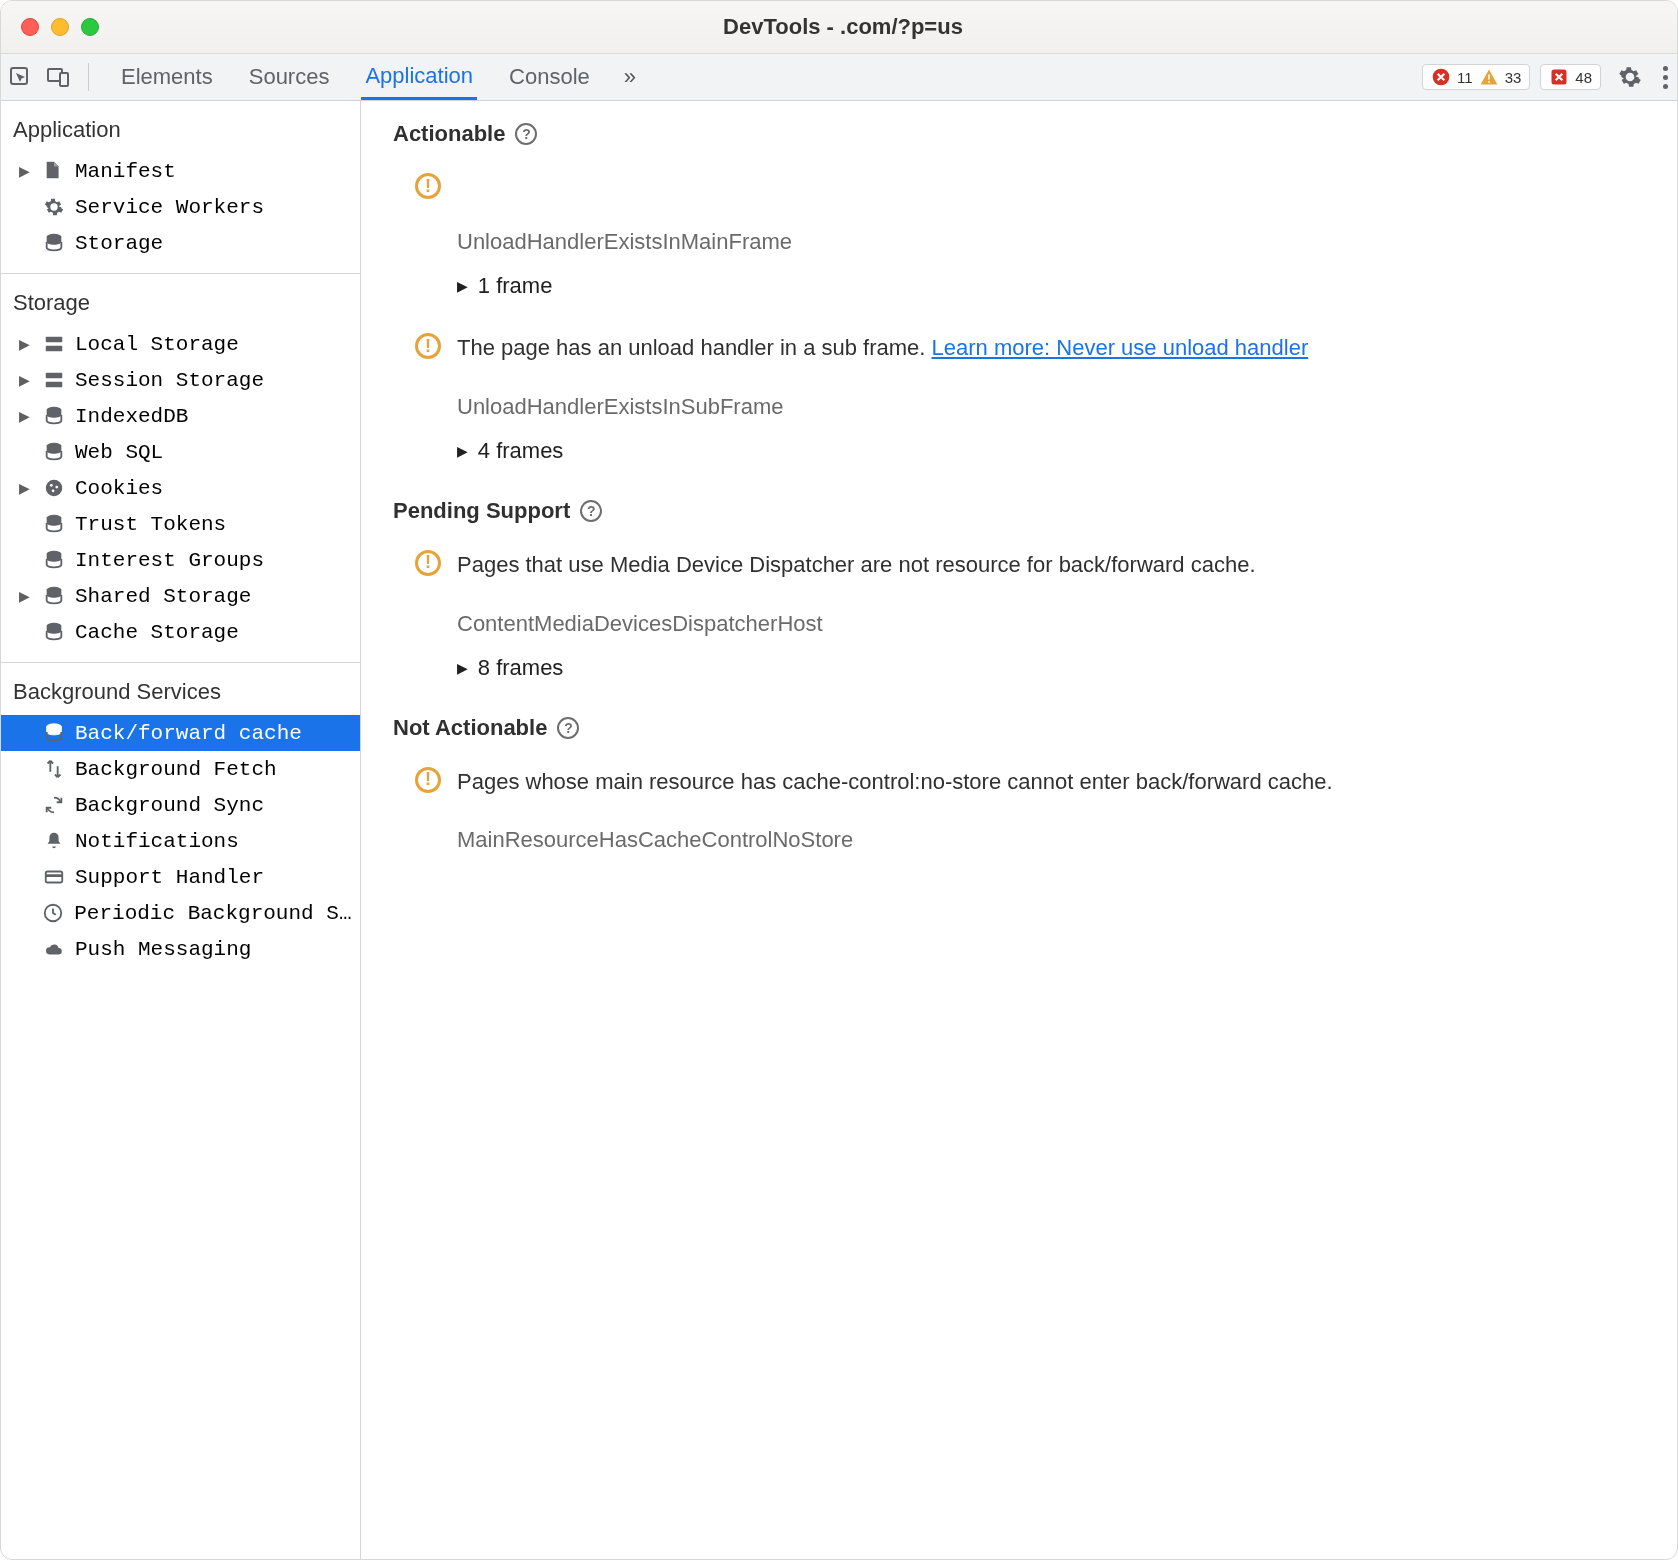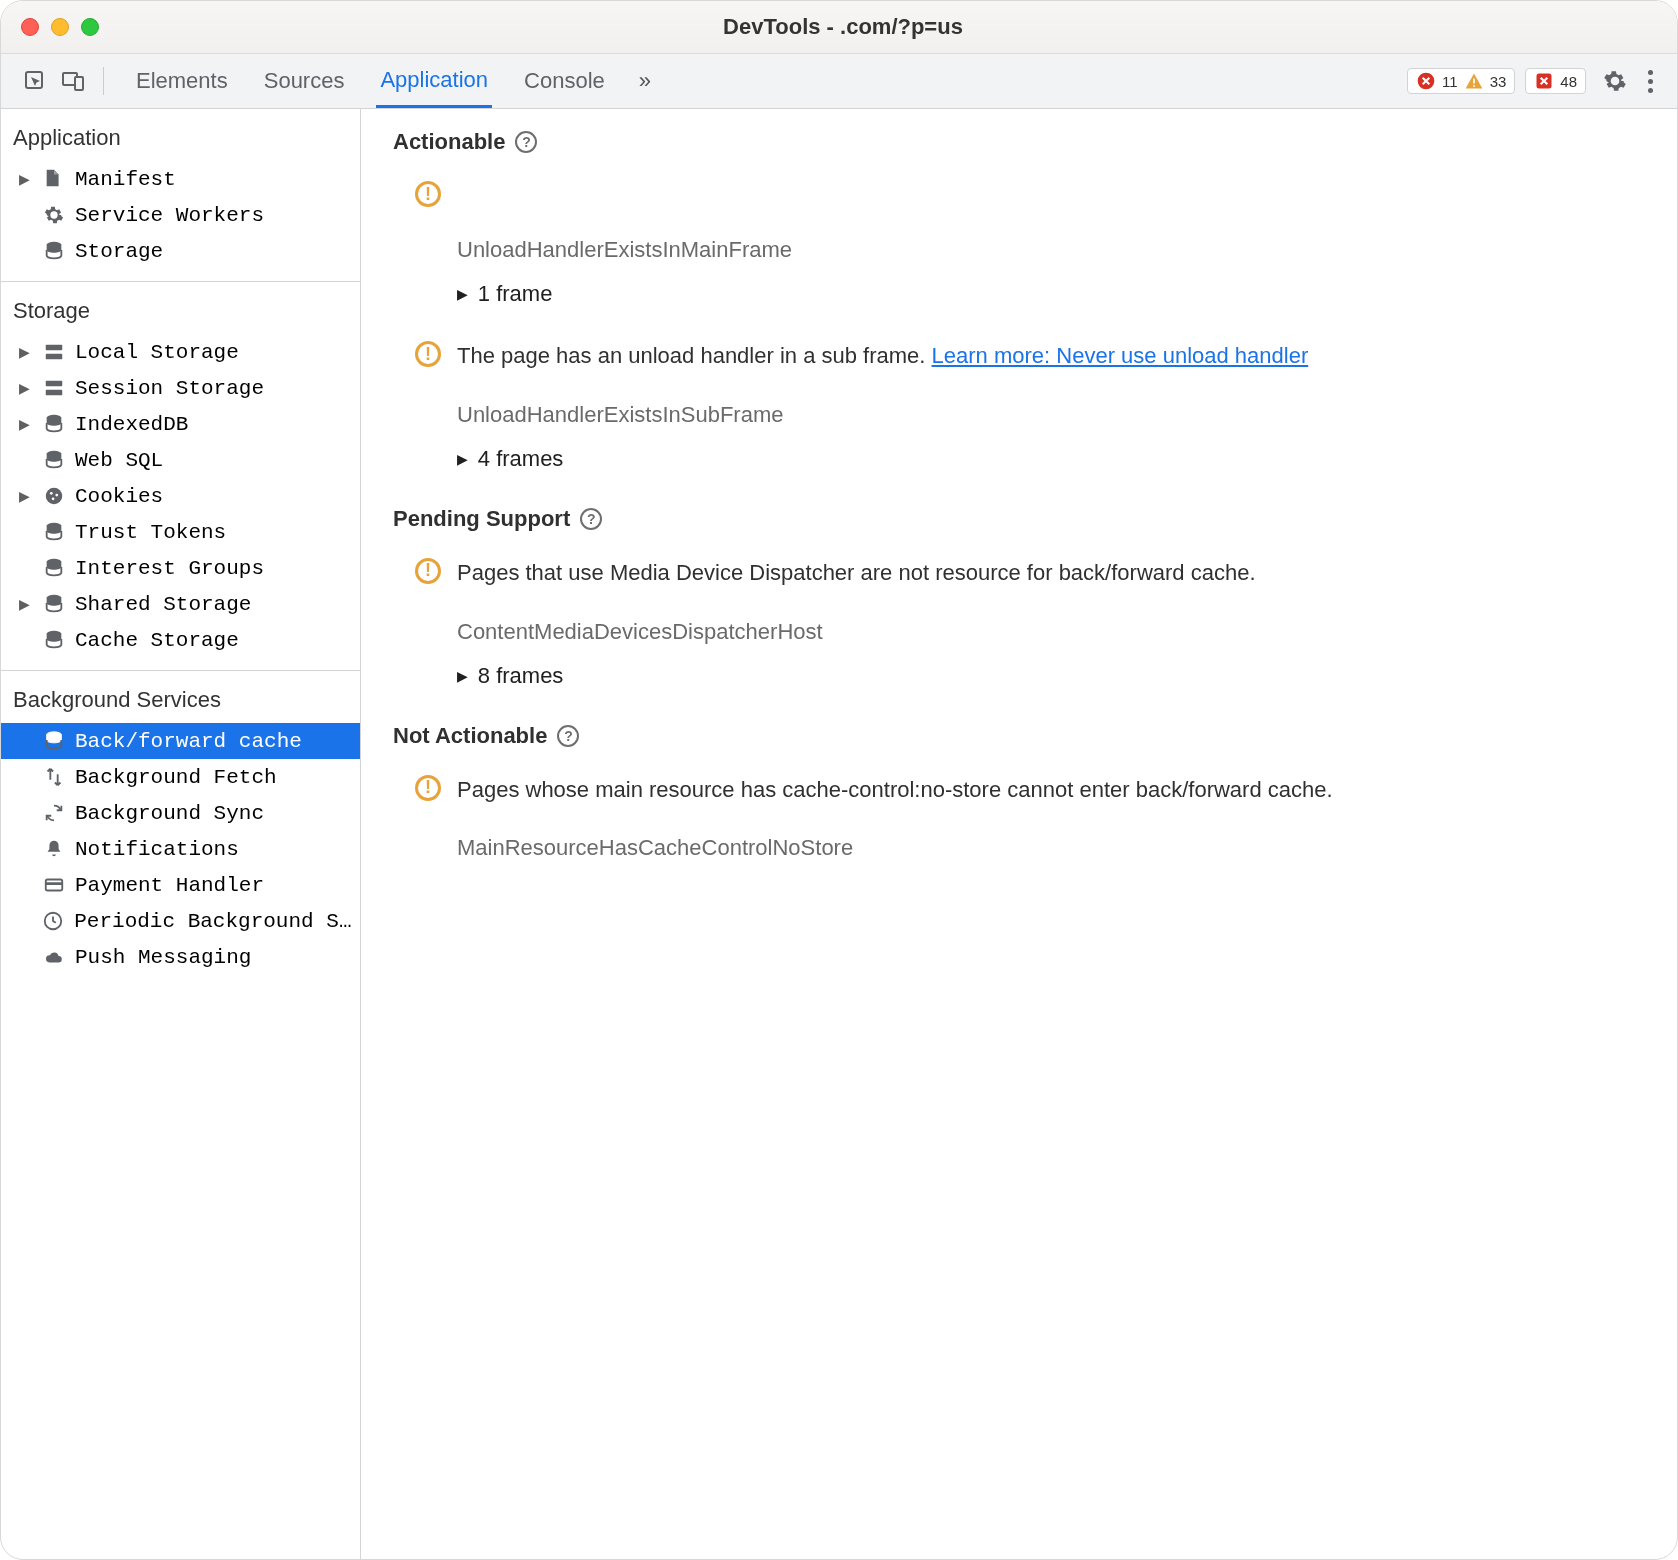--- a/index.html
+++ b/index.html
@@ -1,30 +1,30 @@
 <!DOCTYPE html>
 <html><head>
 <meta charset="utf-8">
 <style>
   * { box-sizing: border-box; }
   html, body { margin:0; padding:0; height:100%; font-family: "Helvetica Neue", Arial, sans-serif; background:#fff; }
 
-  .container { width:100%; height:100%; display:flex; flex-direction:column; background:#fff; border:1px solid #d8d8d8; border-radius:23px; overflow:hidden; position:relative; }
+  .container { width:100%; height:100%; display:flex; flex-direction:column; background:#fff; border:1px solid #d8d8d8; border-radius:12px; overflow:hidden; position:relative; }
 
   
   .titlebar { height:52px; background:linear-gradient(#f8f6f5,#f2f0ef); display:flex; align-items:center; padding:0 20px; }
   .traffic { display:flex; gap:12px; }
   .tl-dot { width:18px; height:18px; border-radius:50%; }
   .dot-red   { background:#fe5f57; border:1px solid #e0443e; }
   .dot-yellow{ background:#febc2e; border:1px solid #dea123; }
   .dot-green { background:#2bc840; border:1px solid #27aa35; }
   .title { flex:1; text-align:center; font-size:22px; font-weight:600; color:#333; padding-right:70px; }
 
   
-  .tabs { height:56px; background:#f1f3f4; border-top:1px solid #dcdcdc; border-bottom:1px solid #d4d4d4; display:flex; align-items:center; padding:0 20px; gap:10px; }
+  .tabs { height:48px; background:#f1f3f4; border-top:1px solid #dcdcdc; border-bottom:1px solid #d4d4d4; display:flex; align-items:center; padding:0 5px; gap:10px; }
   .tb-icon { width:28px; height:28px; display:flex; align-items:center; justify-content:center; color:#5f6368; }
   .divider-v { width:1px; height:28px; background:#ccc; margin:0 6px; }
   .tablist { display:flex; align-items:stretch; height:100%; gap:28px; margin-left:12px; }
   .tab { display:flex; align-items:center; font-size:22px; color:#5f6368; cursor:pointer; padding:0 4px; }
   .tab.active { color:#1a73e8; font-weight:500; border-bottom:3px solid #1a73e8; }
   .chev2 { margin-left:20px; color:#555; font-size:22px; }
   .badges { margin-left:auto; display:flex; align-items:center; gap:10px; }
   .badge-box { border:1px solid #d3d3d3; border-radius:4px; display:flex; align-items:center; gap:6px; padding:2px 8px; background:#fff; font-size:15px; color:#333; }
   .b-icon { width:20px; height:20px; display:flex; align-items:center; justify-content:center; }
   .gear { width:26px; height:26px; color:#5f6368; margin-left:6px; }
@@ -357,21 +357,21 @@
             </span>
             <span class="lbl">Notifications</span>
           </div>
           <div class="tree-item">
             <span class="tri empty">▶</span>
             <span class="ico">
               <svg viewBox="0 0 24 24" width="22" height="22">
                 <use href="#i-card"></use>
               </svg>
             </span>
-            <span class="lbl">Payment Handler</span>
+            <span class="lbl">Support Handler</span>
           </div>
           <div class="tree-item">
             <span class="tri empty">▶</span>
             <span class="ico">
               <svg viewBox="0 0 24 24" width="22" height="22">
                 <use href="#i-clock"></use>
               </svg>
             </span>
             <span class="lbl">Periodic Background Sync</span>
           </div>

